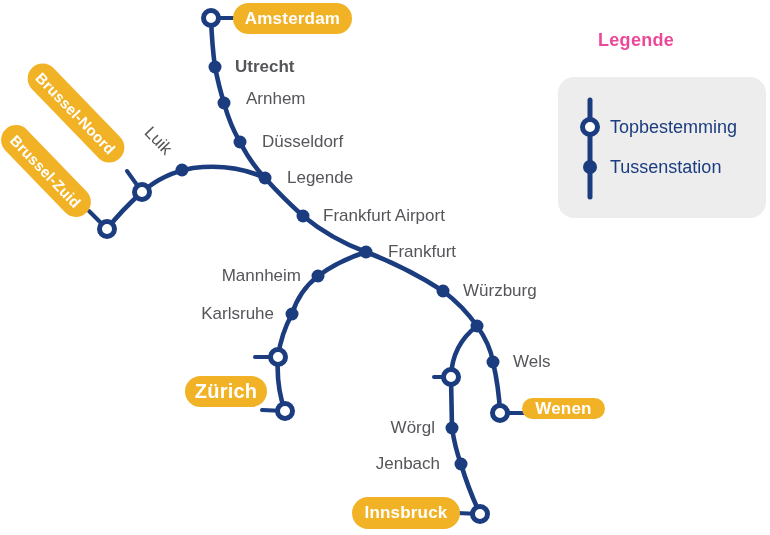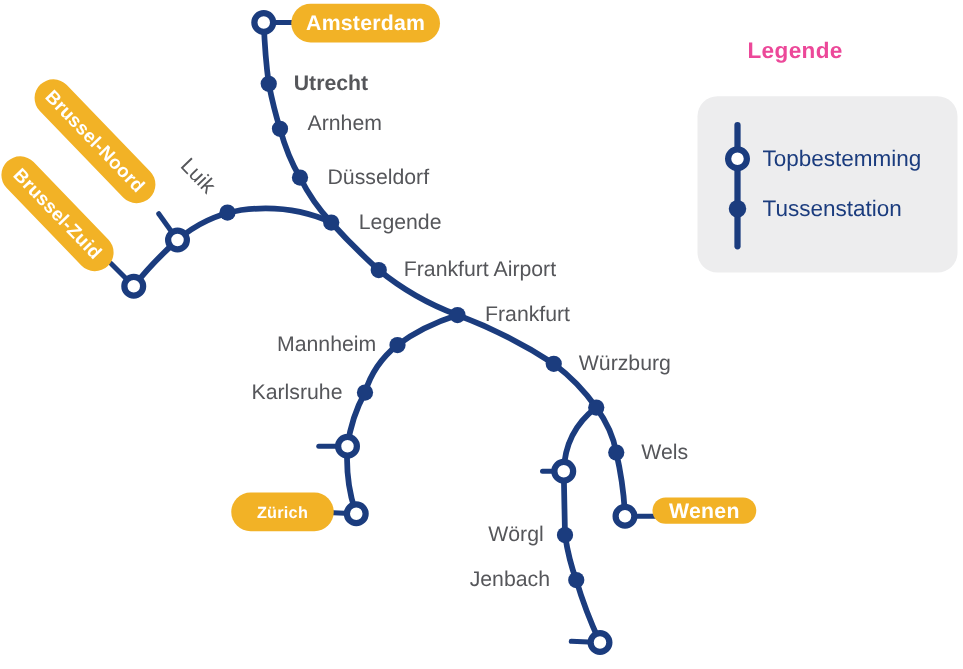--- a/index.html
+++ b/index.html
@@ -78,22 +78,23 @@
       <circle cx="285" cy="411" r="7.5"></circle>
       <circle cx="451" cy="377" r="7.5"></circle>
       <circle cx="500" cy="413" r="7.5"></circle>
       <circle cx="480" cy="514" r="7.5"></circle>
     </g>
   </svg>
 
   <div class="pill" style="left:233px;top:3px;width:119px;height:31px;font-size:17px;">Amsterdam</div>
   <div class="pill rot46" style="left:13px;top:98px;width:126px;height:30px;font-size:15px;">Brussel-Noord</div>
   <div class="pill rot46" style="left:-12px;top:156px;width:116px;height:30px;font-size:15px;">Brussel-Zuid</div>
-  <div class="pill" style="left:185px;top:394px;width:82px;height:31px;font-size:13px;">Zürich</div>
+  <div class="pill" style="left:185px;top:376px;width:82px;height:31px;font-size:20px;">Zürich</div>
   <div class="pill" style="left:522px;top:398px;width:83px;height:21px;font-size:17px;">Wenen</div>
+  <div class="pill" style="left:352px;top:497px;width:108px;height:32px;font-size:17px;">Innsbruck</div>
 
   <div class="st-label" style="left:235px;top:56px;font-weight:bold;">Utrecht</div>
   <div class="st-label" style="left:246px;top:88px;">Arnhem</div>
   <div class="st-label" style="left:262px;top:131px;">Düsseldorf</div>
   <div class="st-label" style="left:287px;top:167px;">Legende</div>
   <div class="st-label" style="left:323px;top:205px;">Frankfurt Airport</div>
   <div class="st-label" style="left:388px;top:241px;">Frankfurt</div>
   <div class="st-label" style="left:463px;top:280px;">Würzburg</div>
   <div class="st-label" style="left:513px;top:351px;text-align:right;">Wels</div>
   <div class="st-label right" style="right:469px;top:265px;">Mannheim</div>

